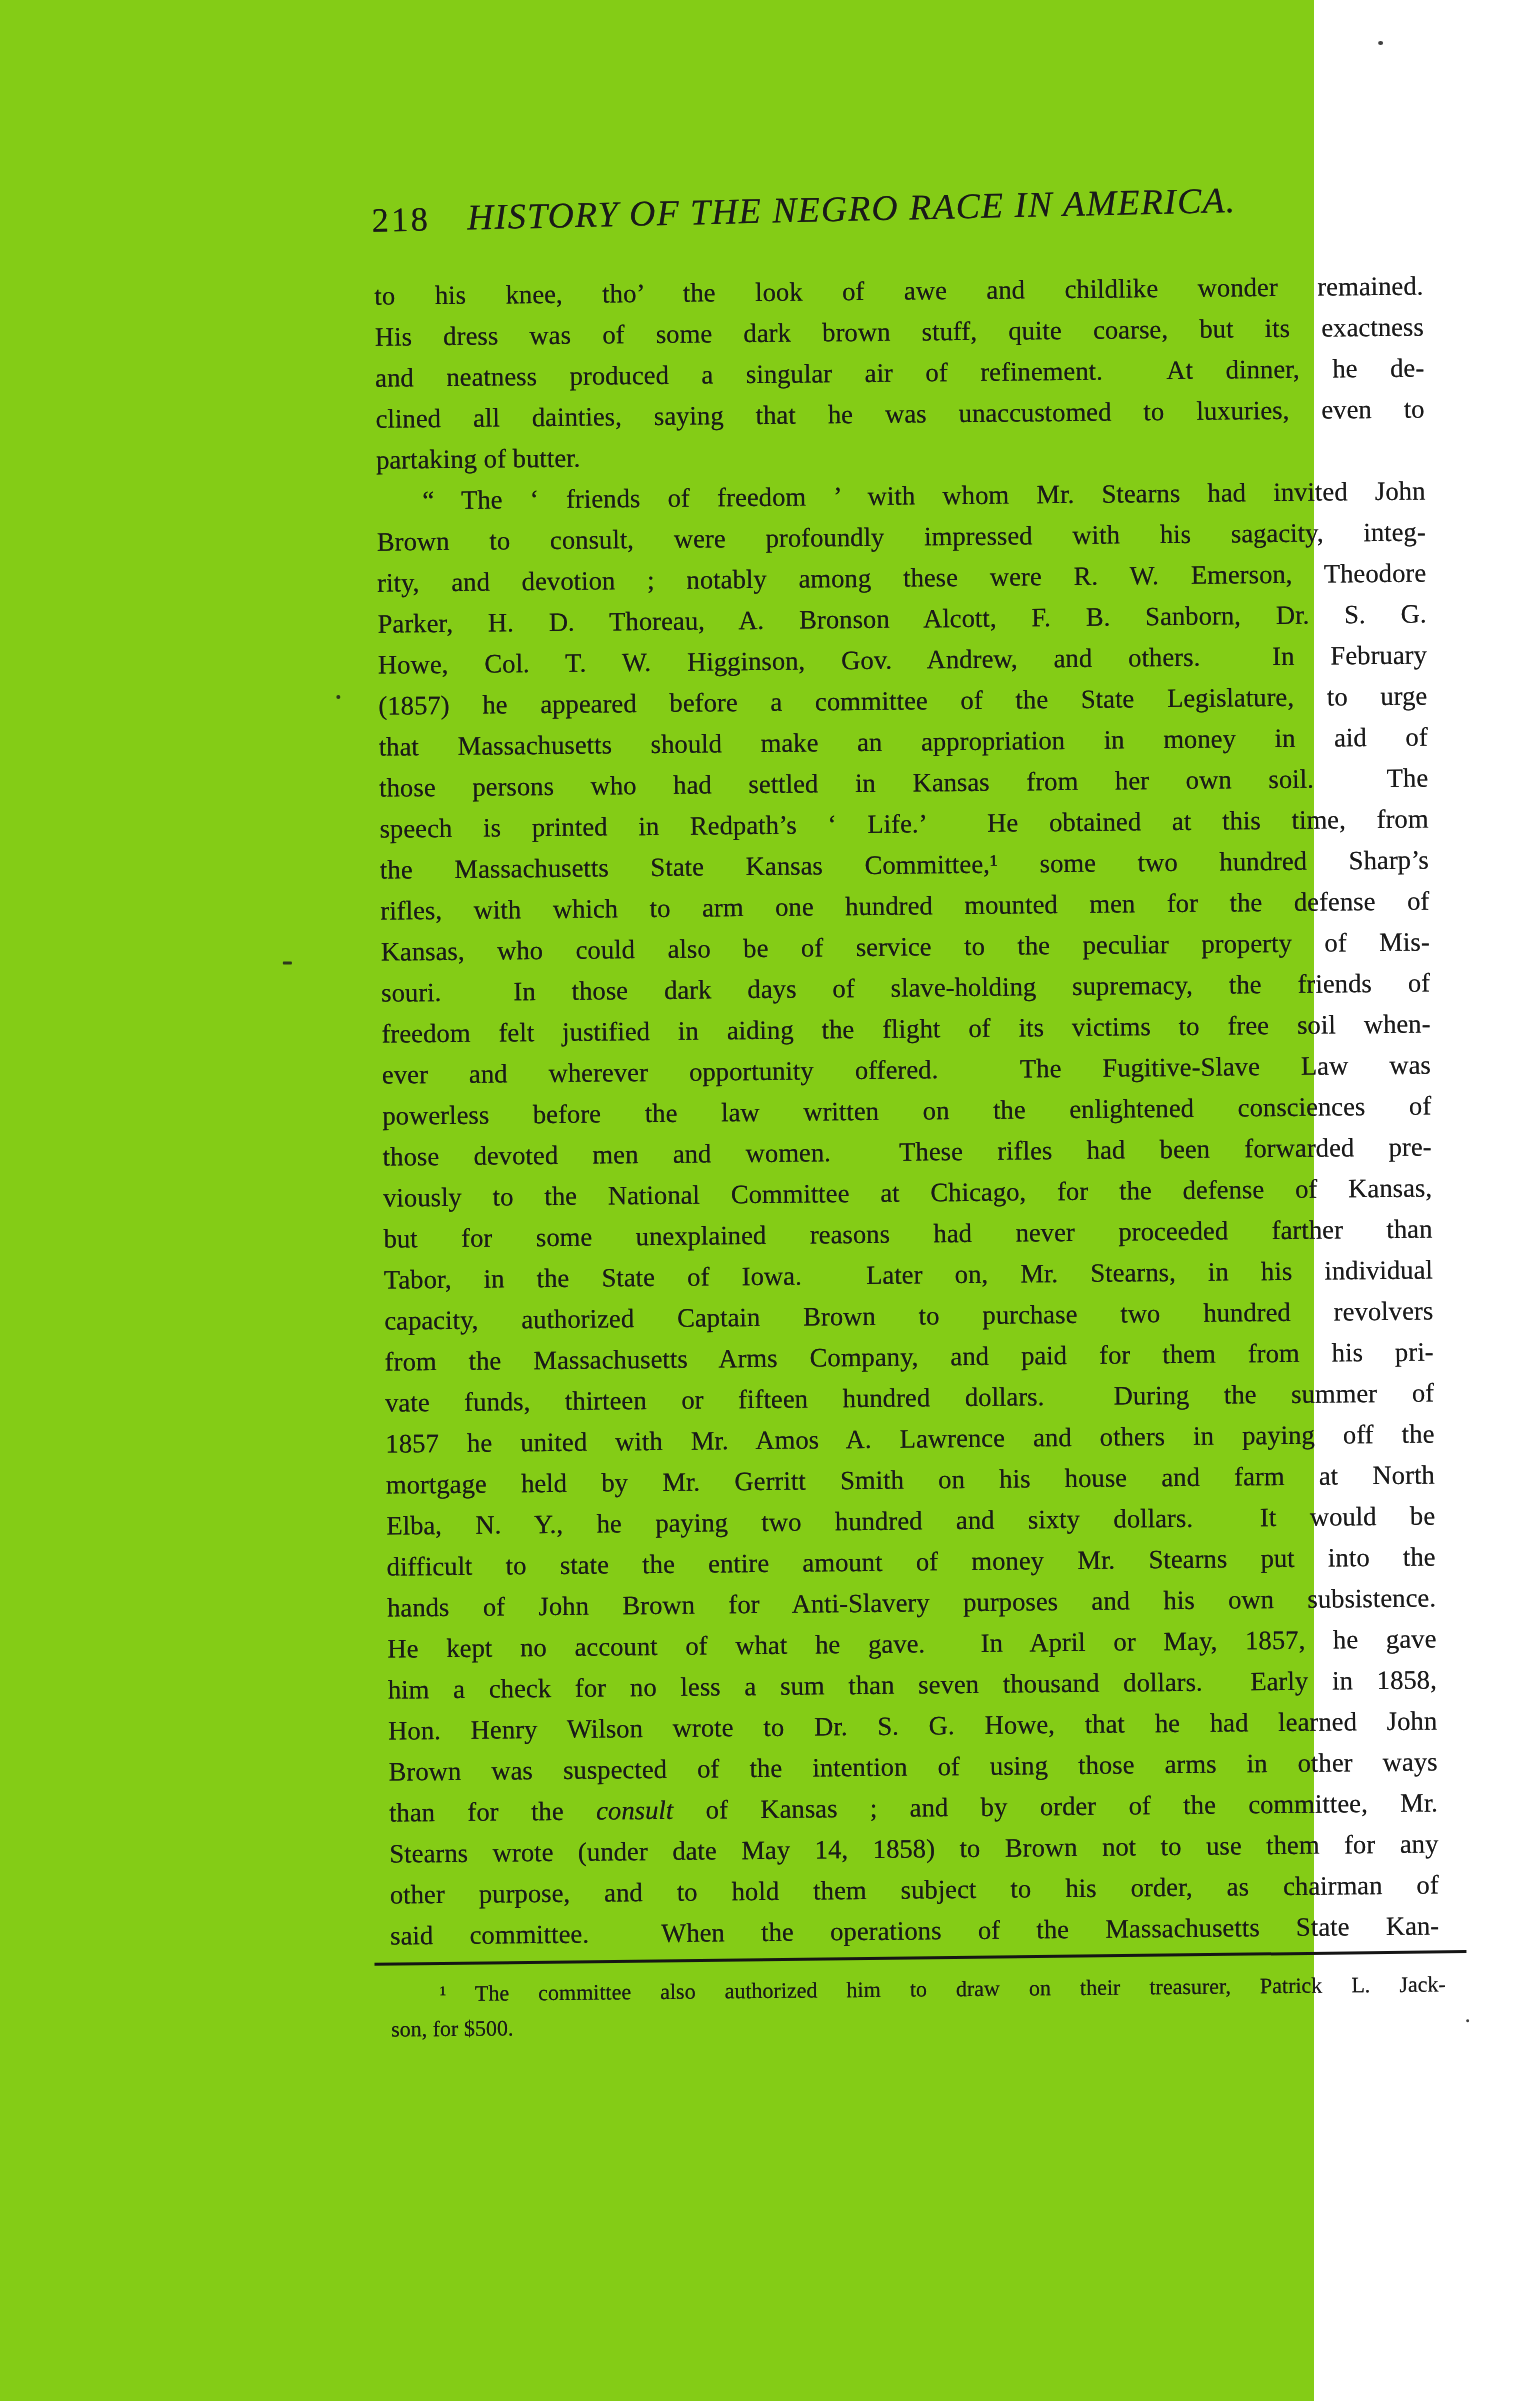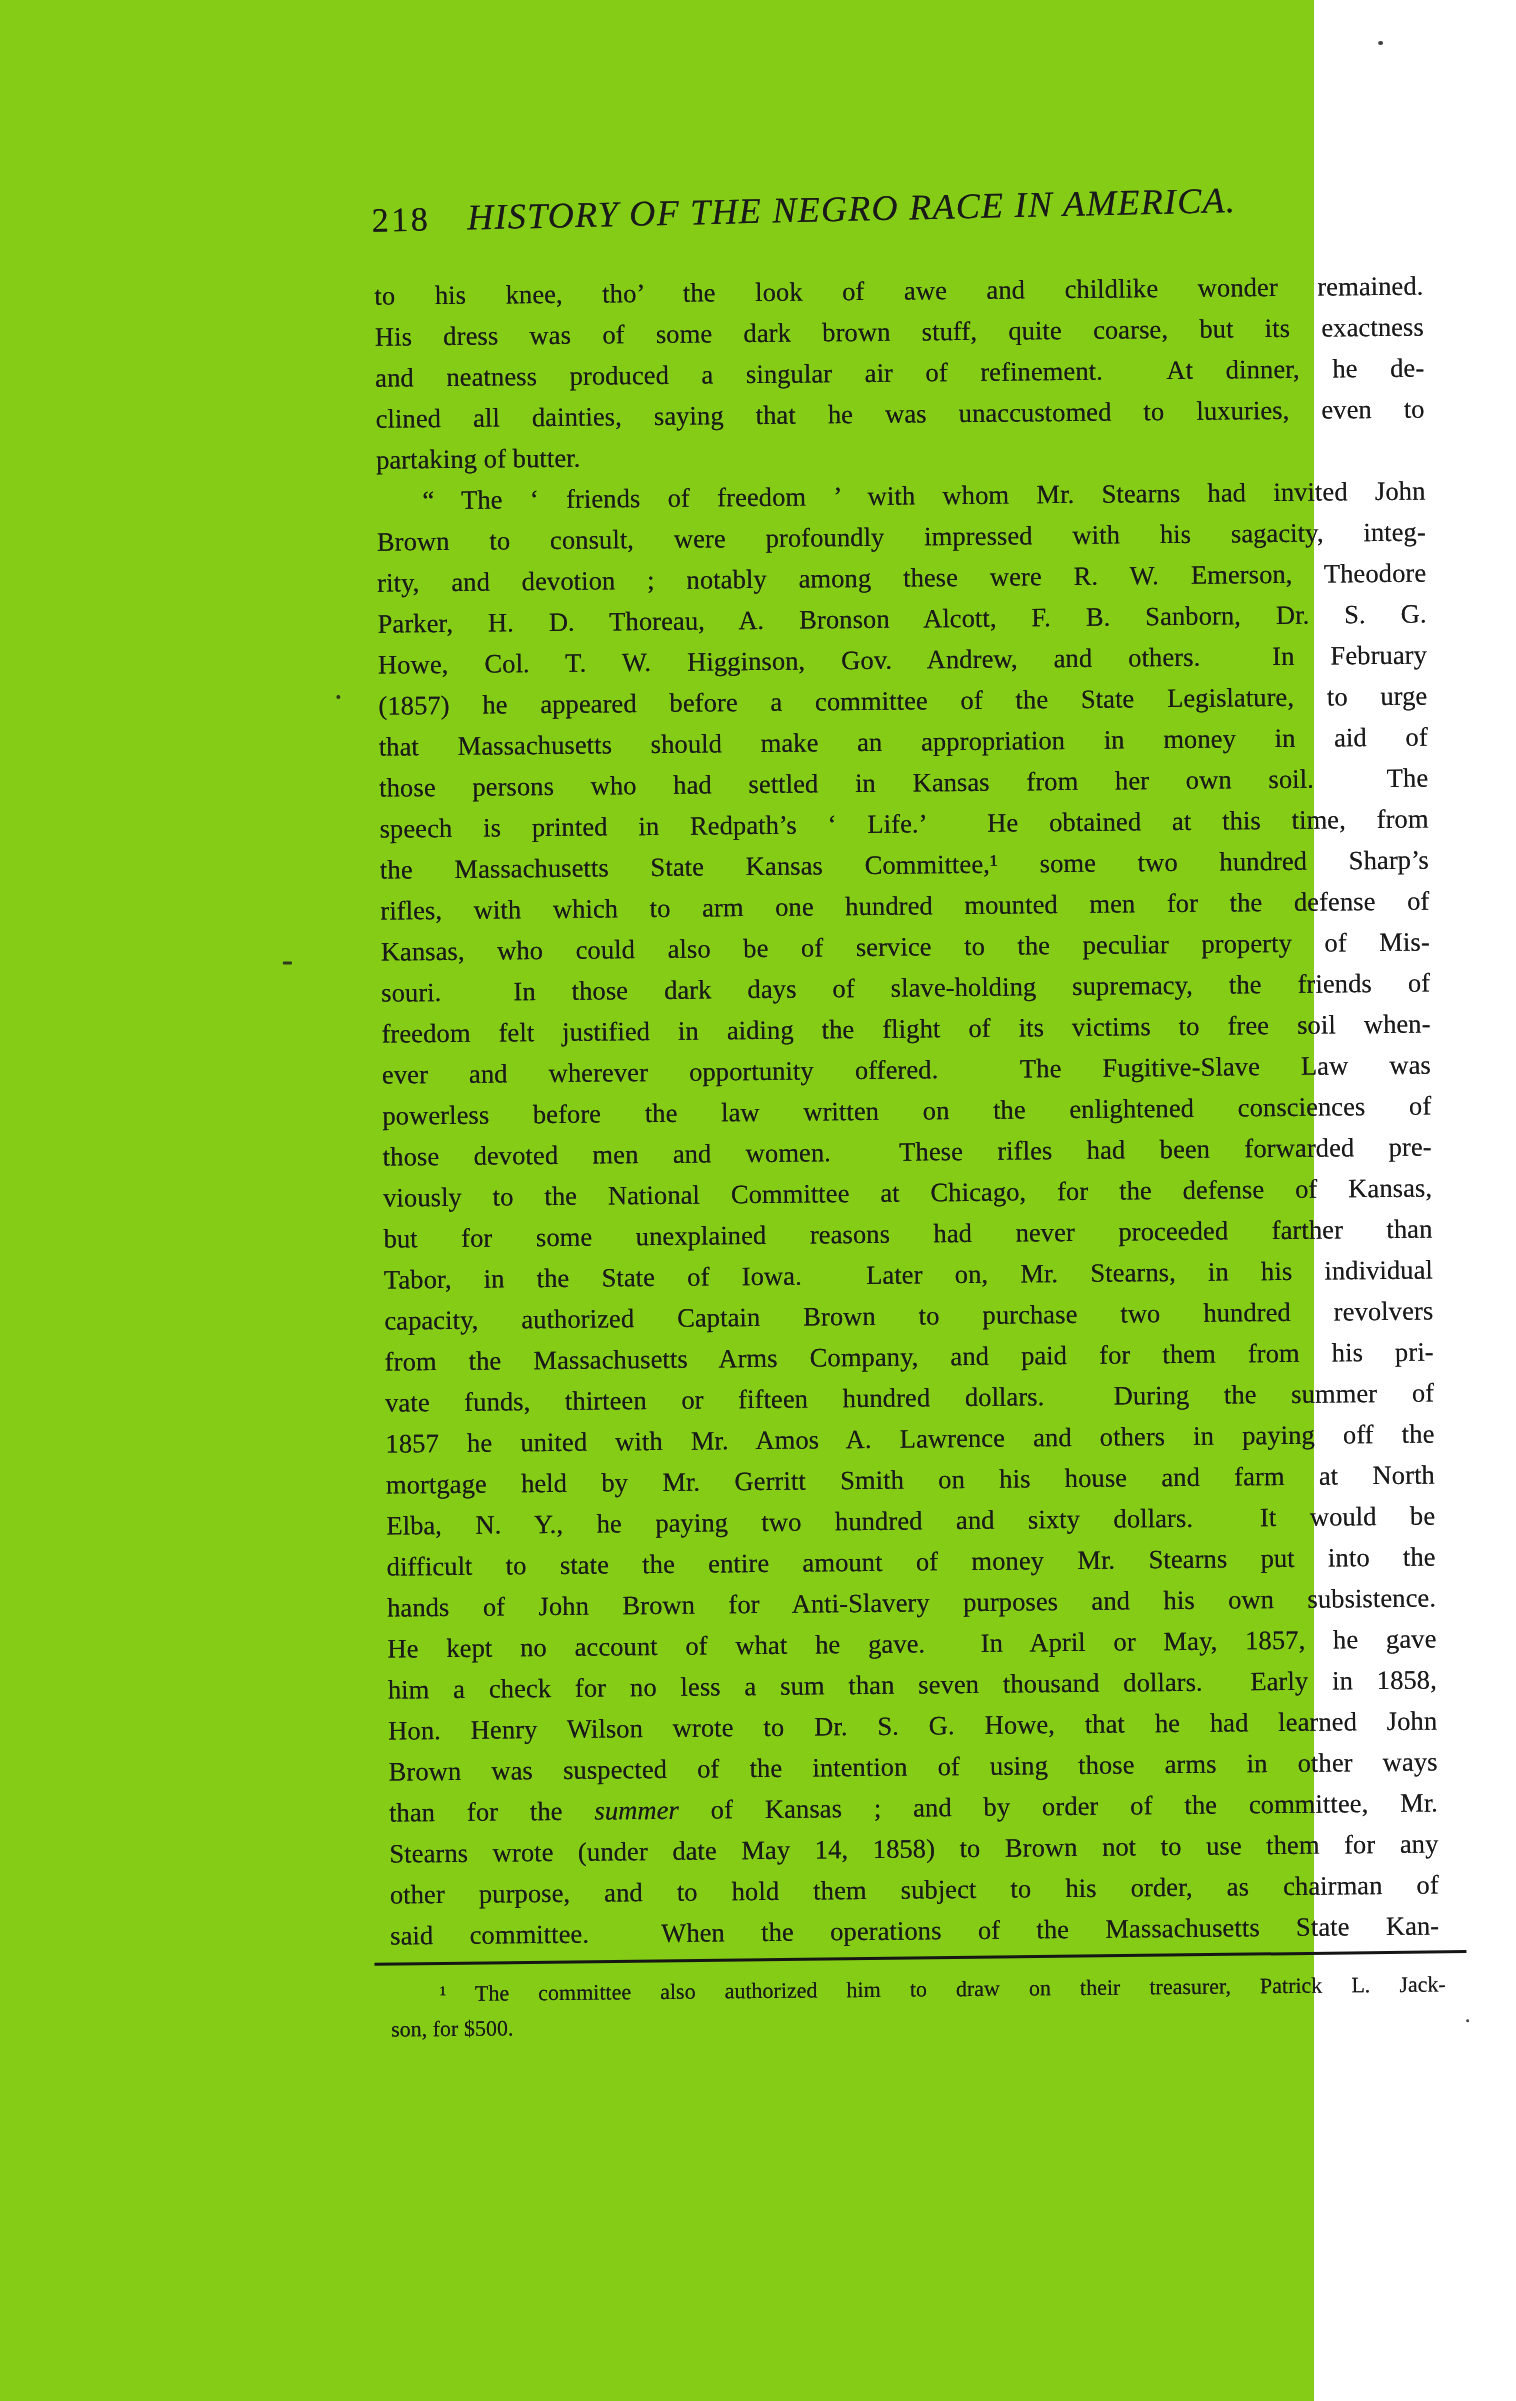--- a/index.html
+++ b/index.html
@@ -77,21 +77,21 @@
       <div class="line">vate funds, thirteen or fifteen hundred dollars.  During the summer of</div>
       <div class="line">1857 he united with Mr. Amos A. Lawrence and others in paying off the</div>
       <div class="line">mortgage held by Mr. Gerritt Smith on his house and farm at North</div>
       <div class="line">Elba, N. Y., he paying two hundred and sixty dollars.  It would be</div>
       <div class="line">difficult to state the entire amount of money Mr. Stearns put into the</div>
       <div class="line">hands of John Brown for Anti-Slavery purposes and his own subsistence.</div>
       <div class="line">He kept no account of what he gave.  In April or May, 1857, he gave</div>
       <div class="line">him a check for no less a sum than seven thousand dollars.  Early in 1858,</div>
       <div class="line">Hon. Henry Wilson wrote to Dr. S. G. Howe, that he had learned John</div>
       <div class="line">Brown was suspected of the intention of using those arms in other ways</div>
-      <div class="line"><span>than for the </span><em>summer</em><span> of Kansas ; and by order of the committee, Mr.</span></div>
+      <div class="line"><span>than for the </span><em>consult</em><span> of Kansas ; and by order of the committee, Mr.</span></div>
       <div class="line">Stearns wrote (under date May 14, 1858) to Brown not to use them for any</div>
       <div class="line">other purpose, and to hold them subject to his order, as chairman of</div>
       <div class="line">said committee.  When the operations of the Massachusetts State Kan-</div>
     </main>
 
     <div class="footnote-rule"></div>
 
     <div class="footnote">
       <div class="fline findent">¹ The committee also authorized him to draw on their treasurer, Patrick L. Jack-</div>
       <div class="fline end">son, for $500.</div>

